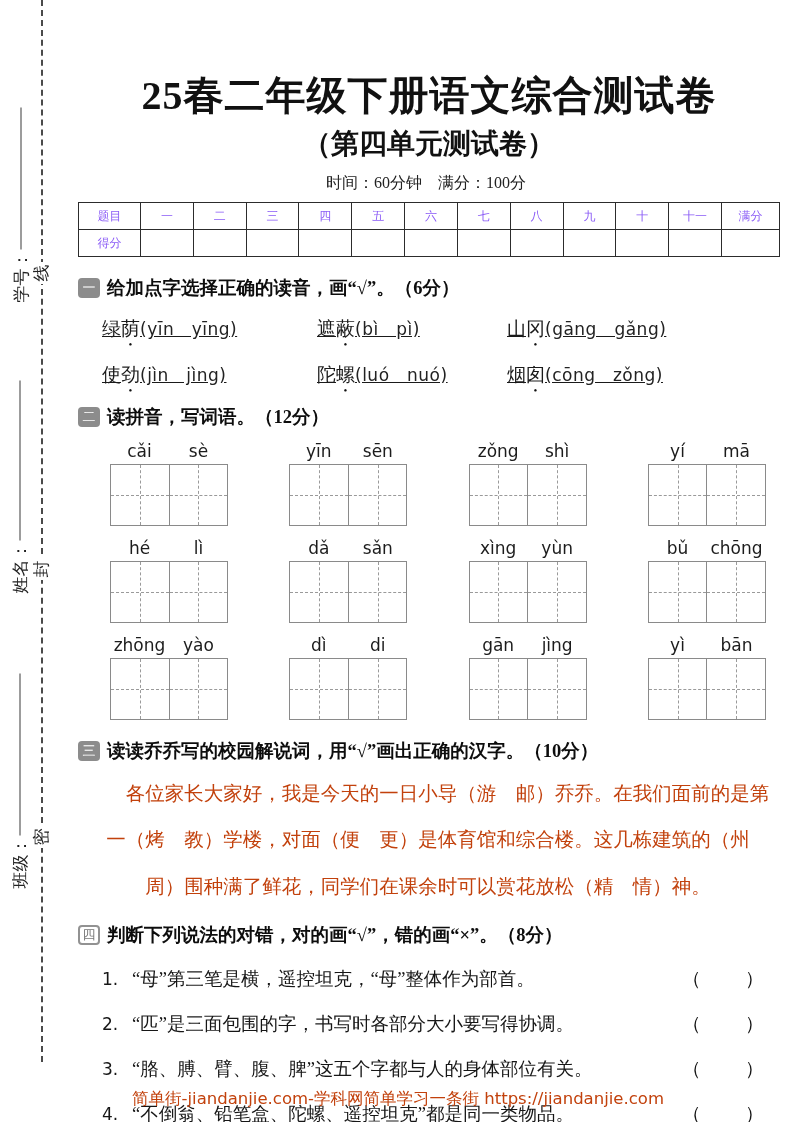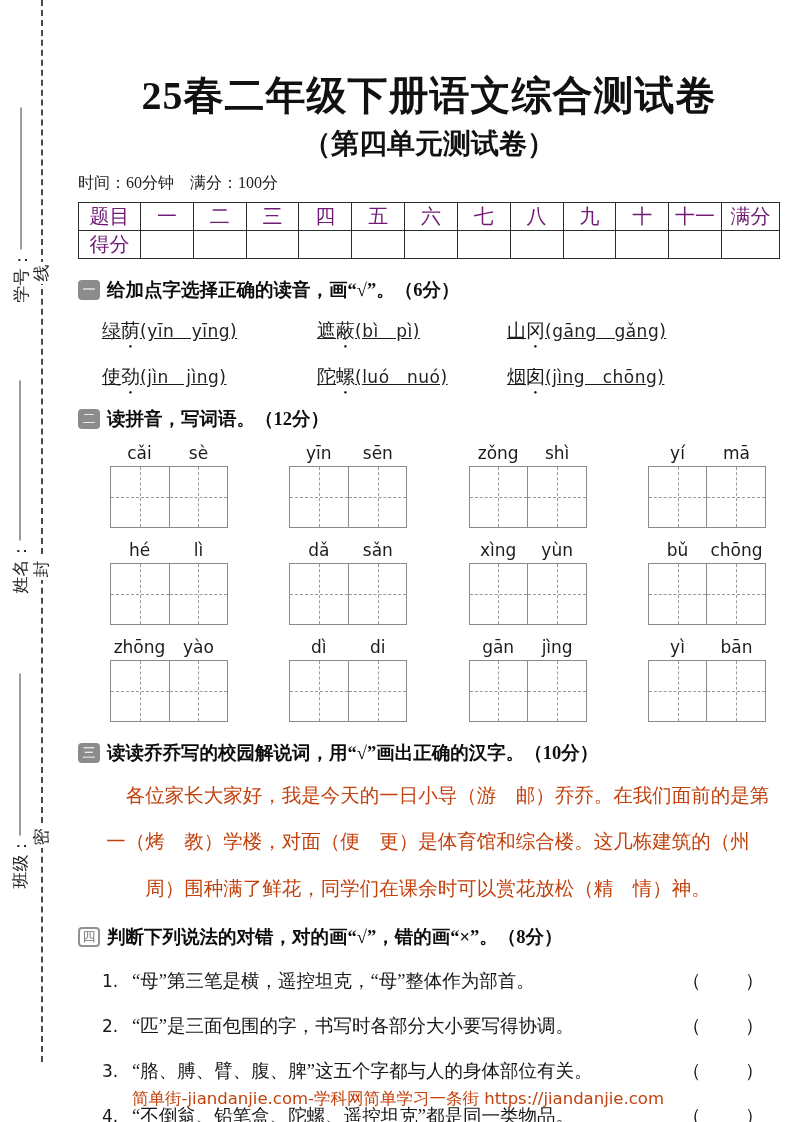--- a/index.html
+++ b/index.html
@@ -27,26 +27,26 @@
   .seal-char {
     position:absolute; left:31px; width:22px; height:22px; text-align:center;
     transform:rotate(-90deg); background:#ffffff; font-size:17px; color:#222; line-height:22px;
   }
   .c-xian { top:262px; } .c-feng { top:558px; } .c-mi { top:826px; }
 
   
   .main { position:absolute; left:78px; top:0; width:702px;margin-top:44px; }
   .title { margin-top:24px; text-align:center; font-size:40px; font-weight:700; letter-spacing:1px; color:#111; }
   .subtitle { margin-top:2px; text-align:center; font-size:28px; font-weight:700; color:#111; }
-  .meta { margin-top:10px; text-align:left; font-size:16px; padding-right:6px; color:#222; }
+  .meta { margin-top:10px; text-align:center; font-size:16px; padding-right:6px; color:#222; }
 
   table.score { width:100%; margin-top:8px; border-collapse:collapse; table-layout:fixed; }
   table.score td {
     border:1.5px solid #2c2c2c; height:27px; text-align:center;
-    font-size:20px; color:#701a75; padding:0 2px;
+    font-size:12px; color:#8b5cf6; padding:0 2px;
   }
   table.score td.lbl { width:62px; }
   table.score td.full { width:58px; }
 
   
   .sec-head { display:flex; align-items:center; gap:7px; font-size:18.5px; font-weight:700; color:#0d0d0d; }
   .badge {
     flex:0 0 auto; width:22px; height:20px; border-radius:4px; background:#8c8c8c;
     color:#fff; font-size:13px; font-weight:400; text-align:center; line-height:20px;
     font-family:"Liberation Sans","DejaVu Sans",sans-serif;
@@ -162,21 +162,21 @@
     <div class="sec-head">
       <span class="badge">一</span>
       <span>给加点字选择正确的读音，画“√”。（6分）</span>
     </div>
     <div class="s1-items">
       <span class="word-item"><span class="hz">绿</span><span class="hz dotchar">荫</span><span class="opts">(yīn　yīng)</span></span>
       <span class="word-item"><span class="hz">遮</span><span class="hz dotchar">蔽</span><span class="opts">(bì　pì)</span></span>
       <span class="word-item"><span class="hz">山</span><span class="hz dotchar">冈</span><span class="opts">(gāng　gǎng)</span></span>
       <span class="word-item"><span class="hz">使</span><span class="hz dotchar">劲</span><span class="opts">(jìn　jìng)</span></span>
       <span class="word-item"><span class="hz">陀</span><span class="hz dotchar">螺</span><span class="opts">(luó　nuó)</span></span>
-      <span class="word-item"><span class="hz">烟</span><span class="hz dotchar">囱</span><span class="opts">(jìng　chōng)</span></span>
+      <span class="word-item"><span class="hz">烟</span><span class="hz dotchar">囱</span><span class="opts">(cōng　zǒng)</span></span>
     </div>
   </div>
 
   <div class="s2">
     <div class="sec-head">
       <span class="badge">二</span>
       <span>读拼音，写词语。（12分）</span>
     </div>
 
     <div class="s2-row">

